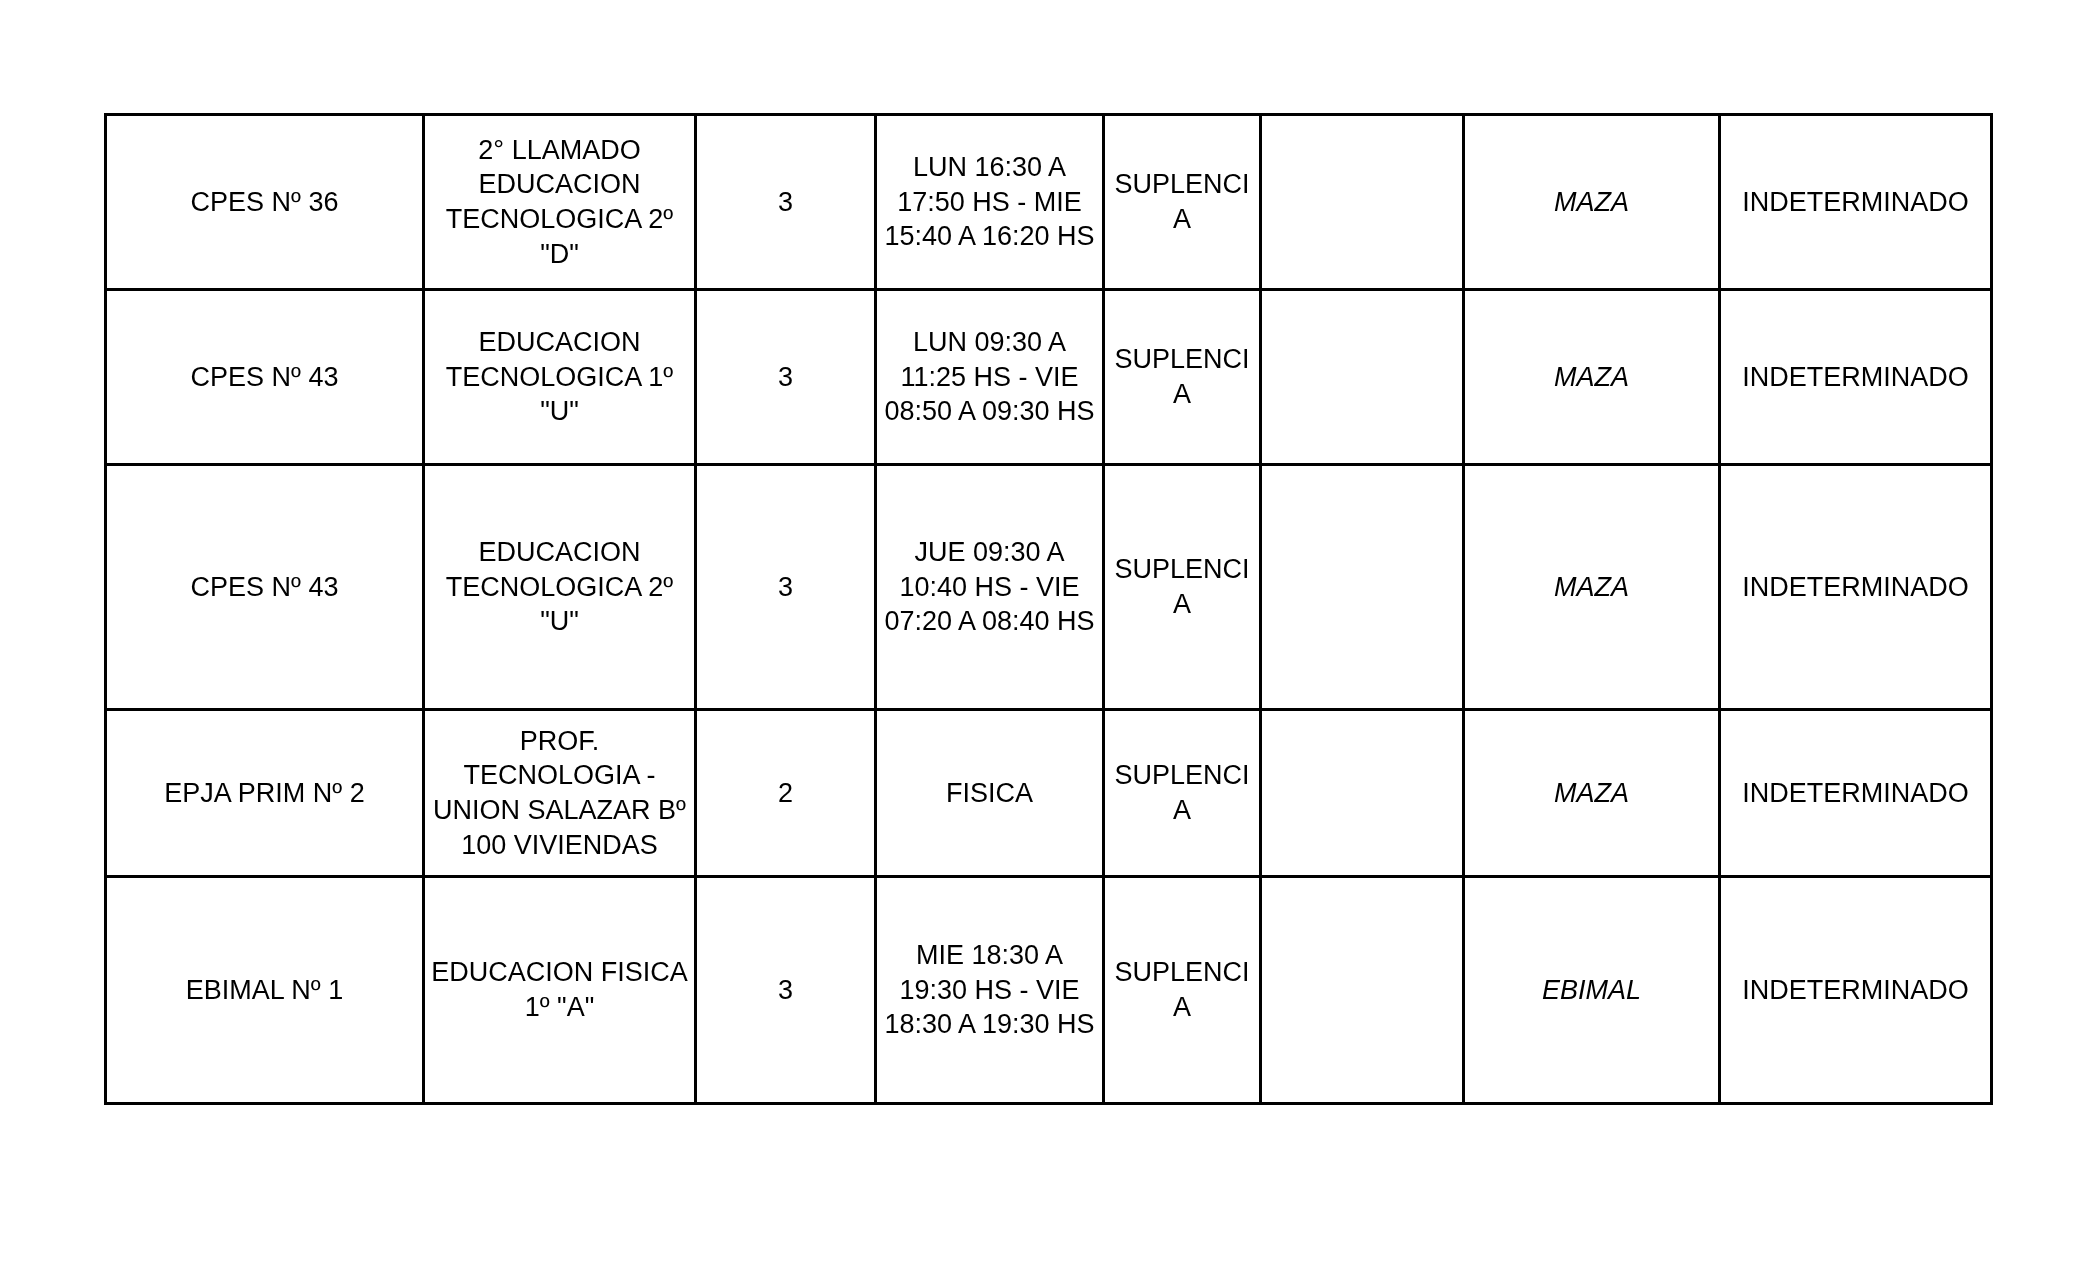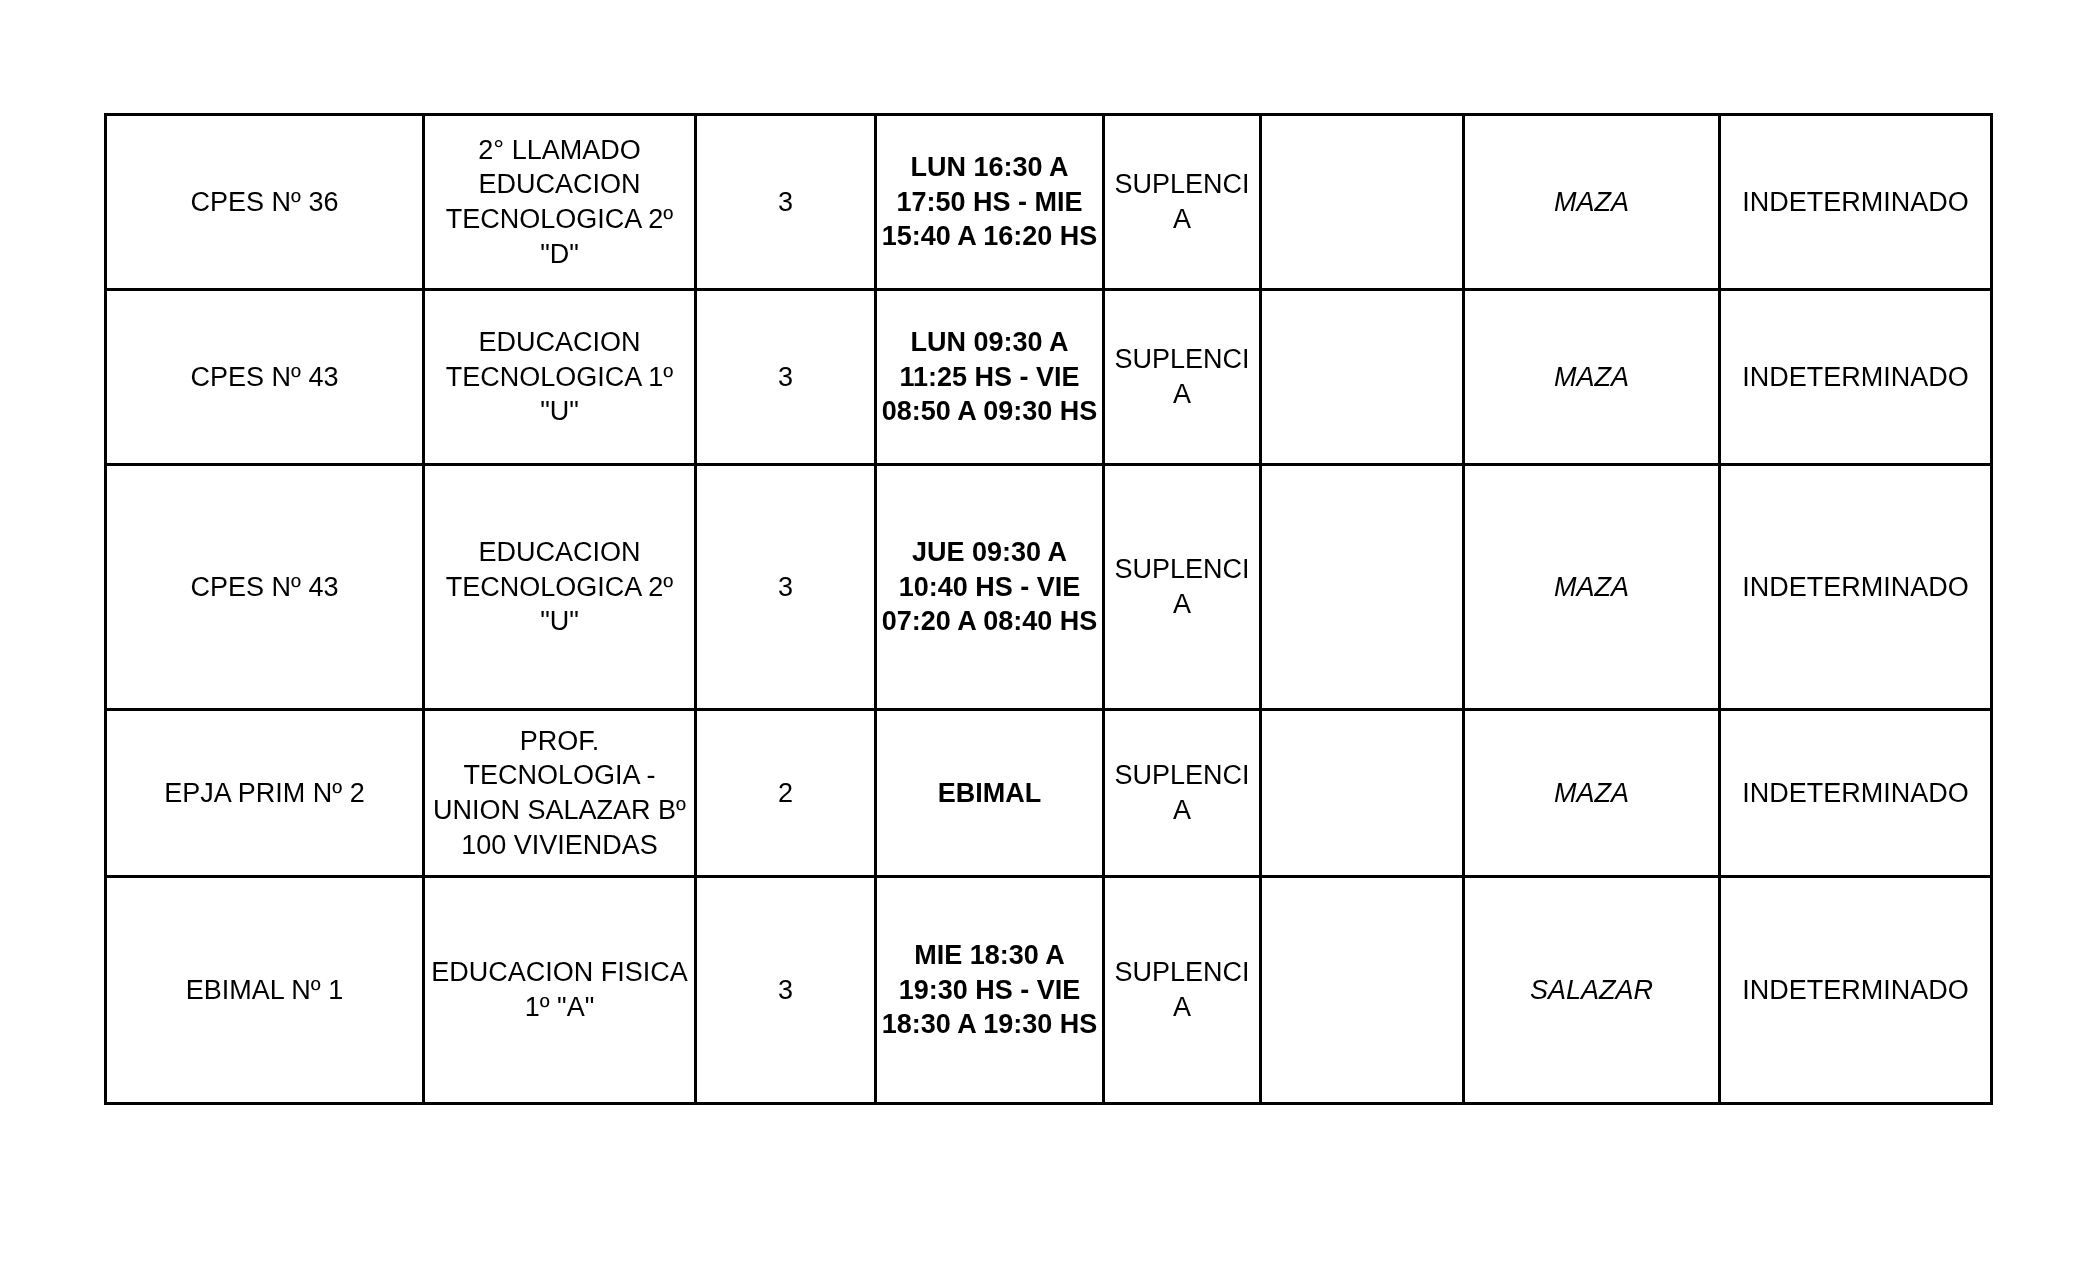--- a/index.html
+++ b/index.html
@@ -47,21 +47,21 @@
   col.c2 { width: 180px; }
   col.c3 { width: 228px; }
   col.c4 { width: 157px; }
   col.c5 { width: 203px; }
   col.c6 { width: 256px; }
   col.c7 { width: 272px; }
 
   td.col-institution { text-align: center; }
   td.col-subject { text-align: center; }
   td.col-hours { text-align: center; }
-  td.col-schedule { text-align: center; font-weight: bold; }
+  td.col-schedule { text-align: center; }
   td.col-status { text-align: left; padding-left: 8px; }
   td.col-blank { text-align: center; }
   td.col-teacher { text-align: center; font-style: italic; }
   td.col-duration { text-align: left; padding-left: 8px; }
 
   tr.r0 td { height: 160px; }
   tr.r1 td { height: 160px; }
   tr.r2 td { height: 230px; }
   tr.r3 td { height: 152px; }
   tr.r4 td { height: 212px; }
@@ -110,32 +110,32 @@
           <td class="col-schedule">JUE 09:30 A 10:40 HS - VIE 07:20 A 08:40 HS</td>
           <td class="col-status">SUPLENCIA</td>
           <td class="col-blank"></td>
           <td class="col-teacher">MAZA</td>
           <td class="col-duration">INDETERMINADO</td>
         </tr>
         <tr class="r3">
           <td class="col-institution">EPJA PRIM Nº 2</td>
           <td class="col-subject">PROF. TECNOLOGIA - UNION SALAZAR Bº 100 VIVIENDAS</td>
           <td class="col-hours">2</td>
-          <td class="col-schedule">EBIMAL</td>
+          <td class="col-schedule">FISICA</td>
           <td class="col-status">SUPLENCIA</td>
           <td class="col-blank"></td>
           <td class="col-teacher">MAZA</td>
           <td class="col-duration">INDETERMINADO</td>
         </tr>
         <tr class="r4">
           <td class="col-institution">EBIMAL Nº 1</td>
           <td class="col-subject">EDUCACION FISICA 1º "A"</td>
           <td class="col-hours">3</td>
           <td class="col-schedule">MIE 18:30 A 19:30 HS - VIE 18:30 A 19:30 HS</td>
           <td class="col-status">SUPLENCIA</td>
           <td class="col-blank"></td>
-          <td class="col-teacher">SALAZAR</td>
+          <td class="col-teacher">EBIMAL</td>
           <td class="col-duration">INDETERMINADO</td>
         </tr>
       </tbody>
     </table>
   </div>
 </div>
 
 </body></html>

